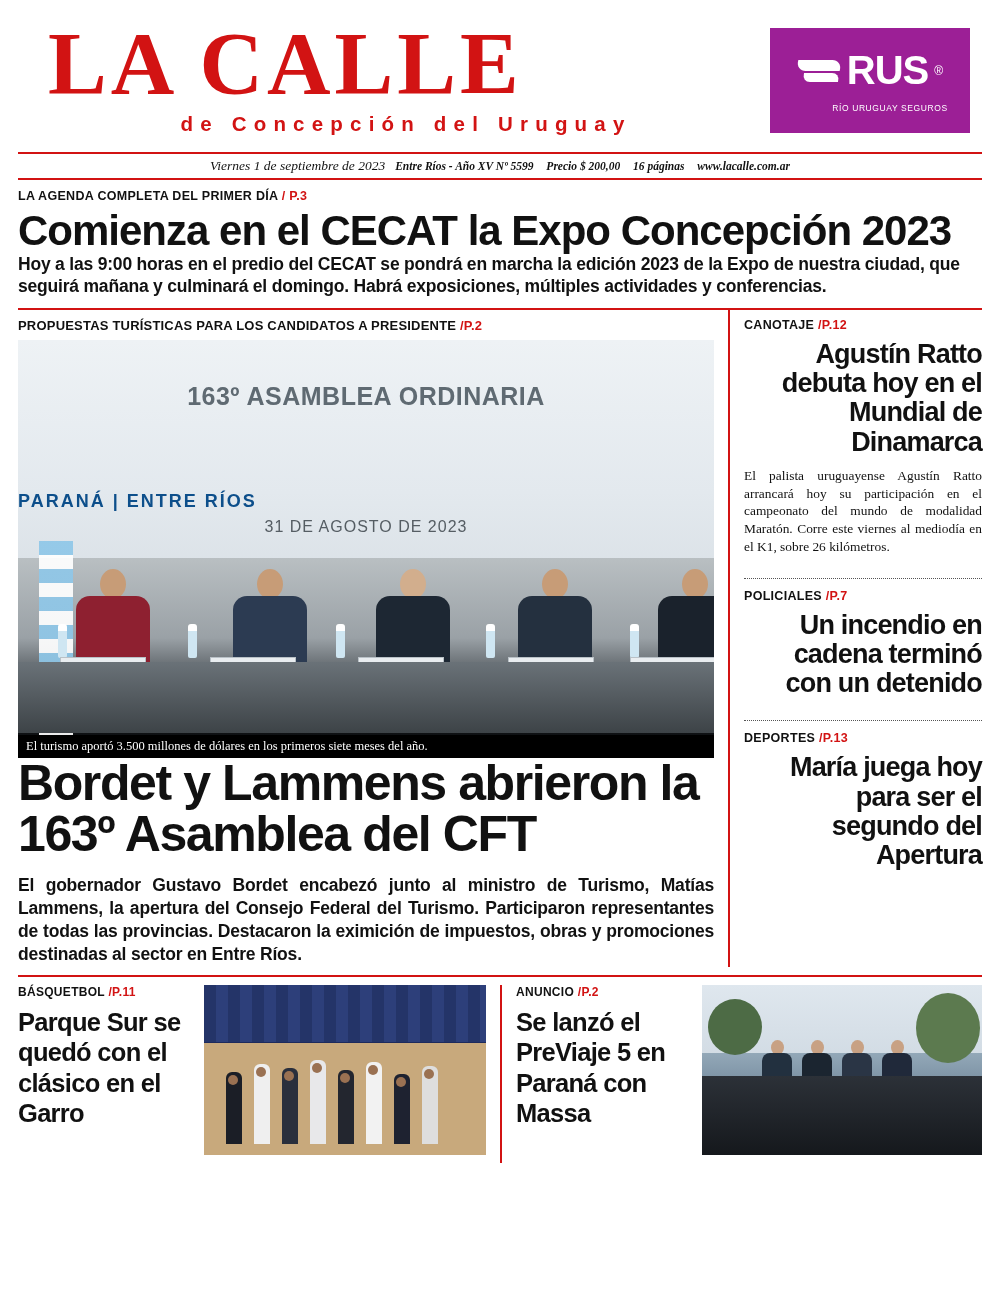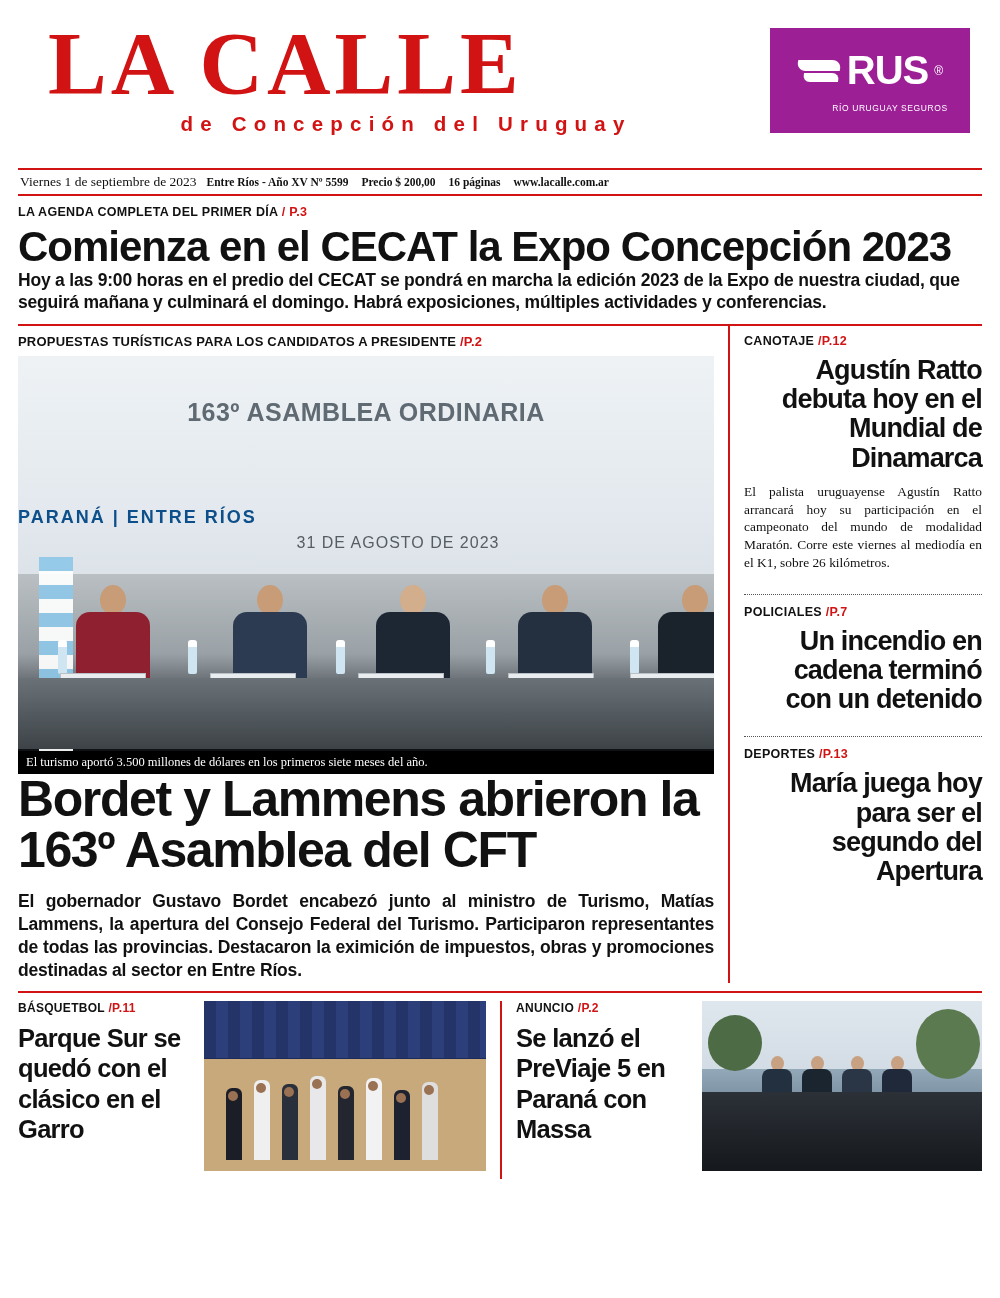--- a/index.html
+++ b/index.html
@@ -95,26 +95,27 @@
     color: #ffffff;
     letter-spacing: 0.6px;
     margin-top: 10px;
     margin-left: 40px;
   }
 
   
   .datebar {
     border-top: 2.5px solid #d21313;
     border-bottom: 2.5px solid #d21313;
-    margin: 18px 18px 0 18px;
+    margin: 2px 18px 0 18px;
     padding: 4px 2px;
     display: flex;
-    justify-content: flex-start;
+    justify-content: center;
     align-items: center;
     font-family: "Liberation Serif", serif;
+    font-style: italic;
   }
   .datebar .left { font-size: 13.5px; }
   .datebar .right { font-size: 11.5px; font-weight: bold; }
   .datebar .right span { margin-left: 10px; }
 
   
   .lead-wrap { padding: 9px 18px 0 18px; }
   .kicker {
     font-family: "Liberation Sans", sans-serif;
     font-weight: bold;
@@ -267,21 +268,21 @@
     font-size: 32px; color: #0d4f8b; letter-spacing: 0px;
   }
   .screen-title3 {
     position: absolute; top: 36%; width: 100%; text-align: left;
     font-family: "Liberation Sans", sans-serif; font-weight: bold;
     font-size: 18px; color: #0d4f8b; letter-spacing: 2px;
   }
   .screen-title4 {
     position: absolute; top: 42.5%; width: 100%; text-align: center;
     font-family: "Liberation Sans", sans-serif;
-    font-size: 16px; color: #555d63; letter-spacing: 1px; margin-left: 32px;
+    font-size: 16px; color: #555d63; letter-spacing: 1px;
   }
   .stage-bg {
     position: absolute; left: 0; top: 52%; width: 100%; height: 48%;
     background: linear-gradient(180deg, #b9bfc2 0%, #9aa1a6 40%, #4a5055 62%, #14171a 70%, #0b0d0f 100%);
   }
   .table-front {
     position: absolute; left: 0; bottom: 6%; width: 100%; height: 17%;
     background: linear-gradient(180deg, #6a7278 0%, #3d4347 100%);
   }
   .flag {

